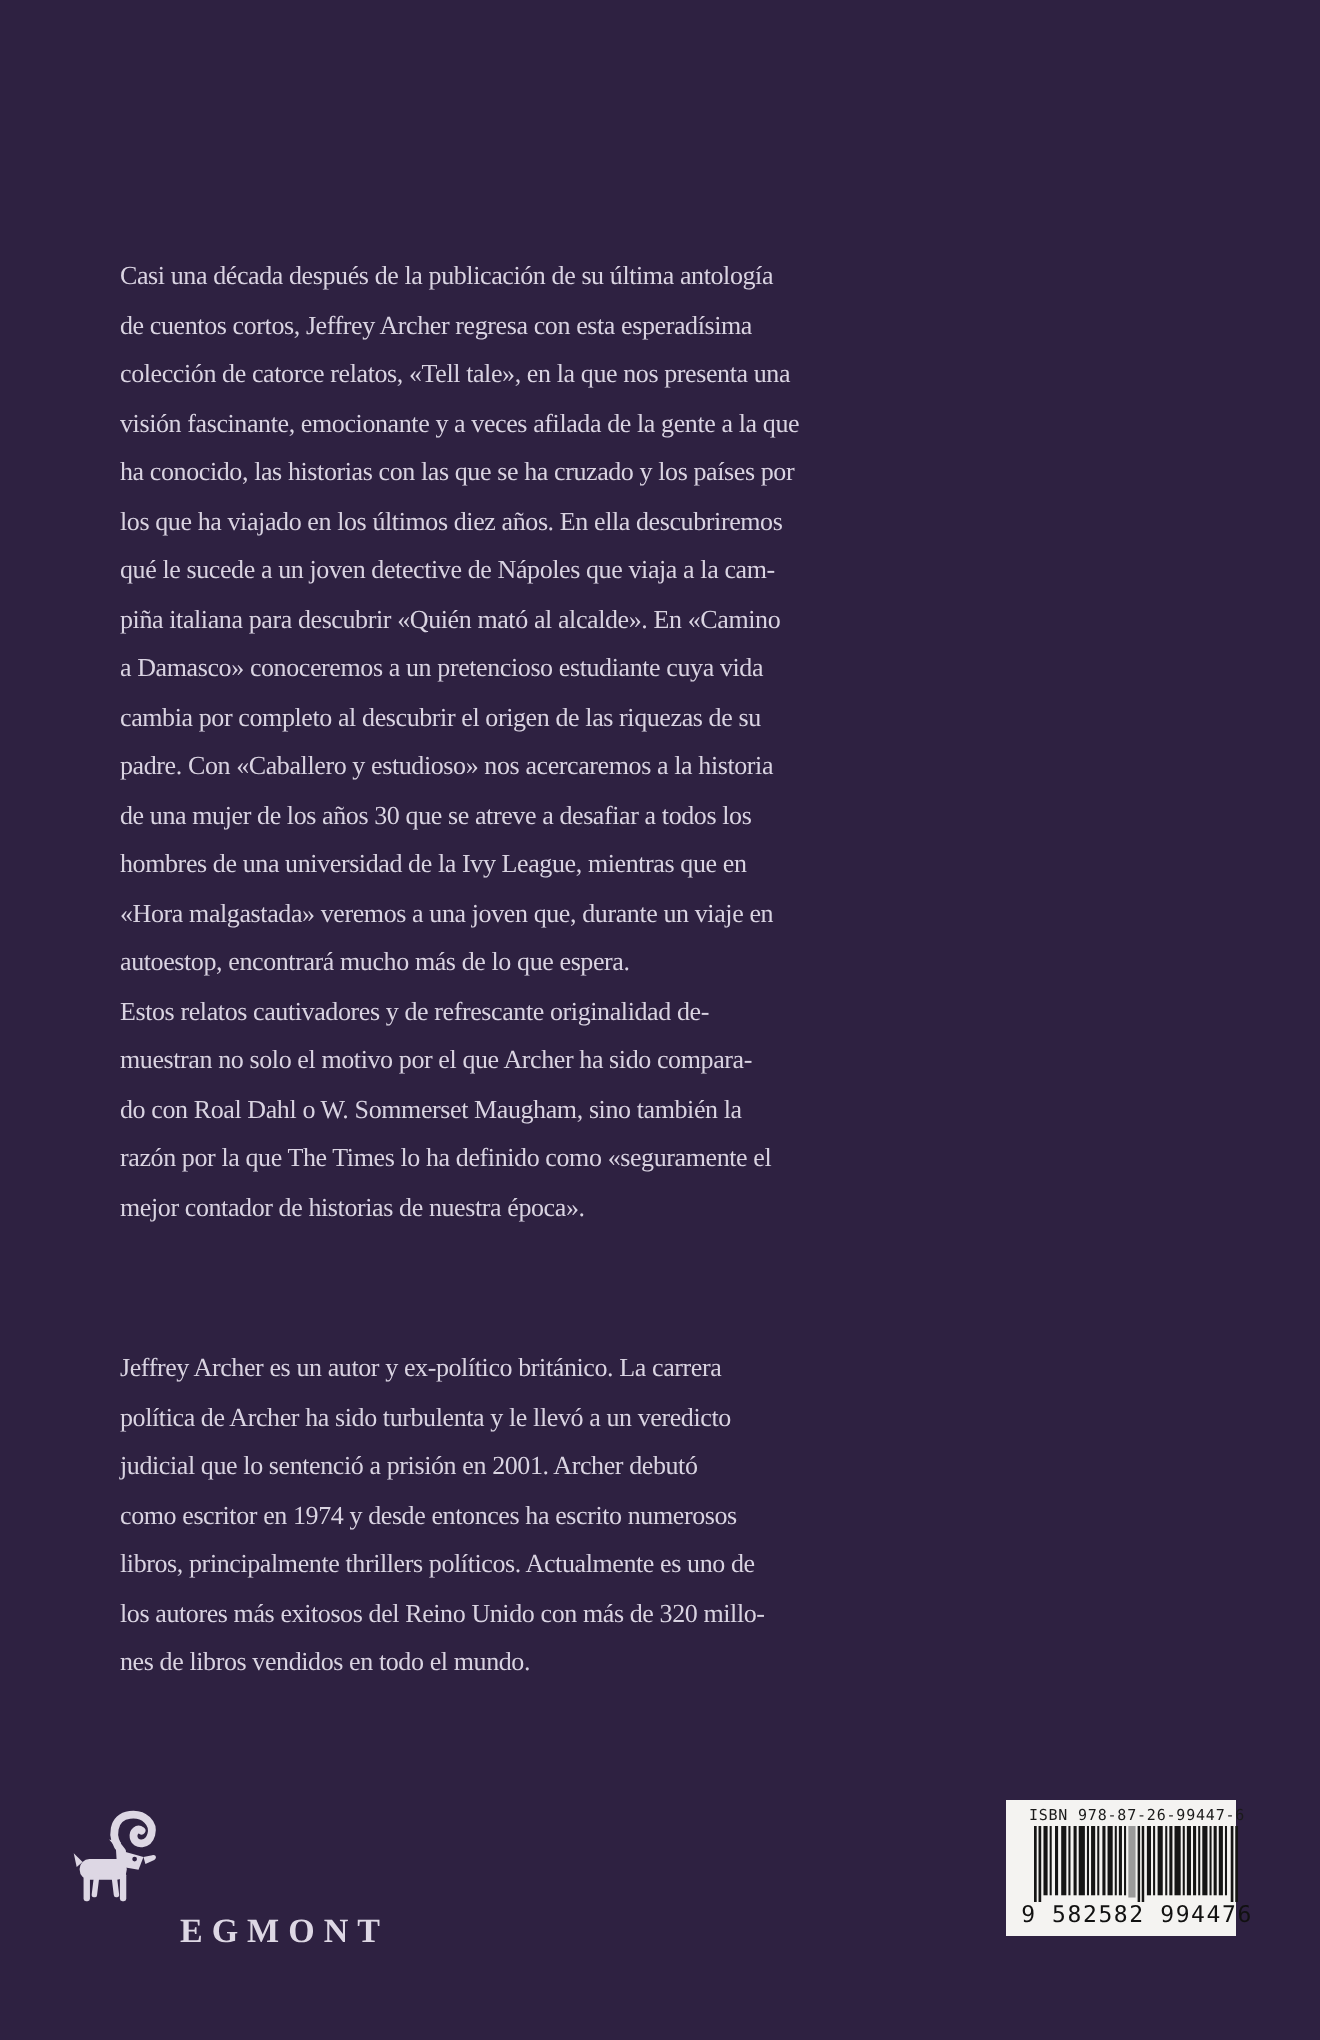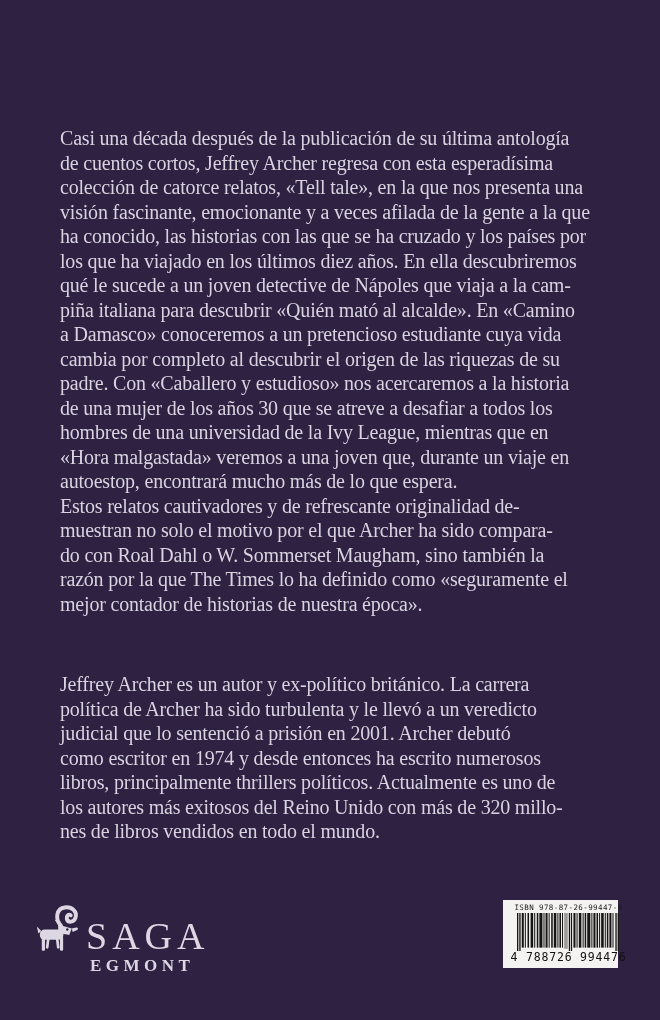--- a/index.html
+++ b/index.html
@@ -12,21 +12,21 @@
   .cover {
     position: relative;
     width: 660px; height: 1020px;
     background: #2e2141;
   }
   .blurb, .bio {
     position: absolute;
     left: 60px;
     width: 562px;
     color: #d9d3e1;
-    font-size: 20px;
+    font-size: 13px;
     line-height: 24.5px;
     letter-spacing: -0.2px;
     white-space: pre;
   }
   .blurb { top: 126px; }
   .bio   { top: 672px; }
 
   
   .publisher {
     position: absolute;
@@ -133,21 +133,20 @@
         <path d="M53,41 l-8,-9 l12,3 z"></path>
         <rect x="15" y="52" width="48" height="21" rx="10"></rect>
         <path d="M18,55 l-9,-9 l3,14 z"></path>
         <rect x="19" y="66" width="6.5" height="29" rx="2.5"></rect>
         <rect x="30" y="66" width="5.5" height="25" rx="2.5" transform="rotate(7 32 66)"></rect>
         <rect x="47" y="66" width="5.5" height="25" rx="2.5" transform="rotate(-7 50 66)"></rect>
         <rect x="56" y="66" width="6.5" height="29" rx="2.5"></rect>
       </g>
       <circle cx="71" cy="52" r="2.4" fill="#2e2141"></circle>
     </svg>
-    <div class="saga-wordmark">SAGA</div>
     <div class="egmont-label">EGMONT</div>
   </div>
 
   <div class="barcode">
     <div class="isbn-label">ISBN 978-87-26-99447-6</div>
     <svg class="bars" viewBox="0 0 100 34" preserveAspectRatio="none" xmlns="http://www.w3.org/2000/svg">
       <g fill="#151515">
         <rect x="0" y="0" width="1.3" height="34"></rect>
         <rect x="2.2" y="0" width="1.3" height="34"></rect>
         <rect x="4.6" y="0" width="2" height="31"></rect>
@@ -180,16 +179,16 @@
         <rect x="81.7" y="0" width="2.5" height="31"></rect>
         <rect x="85.2" y="0" width="1" height="31"></rect>
         <rect x="87.2" y="0" width="1.5" height="31"></rect>
         <rect x="89.7" y="0" width="2" height="31"></rect>
         <rect x="92.7" y="0" width="1" height="31"></rect>
         <rect x="95.5" y="0" width="1.3" height="34"></rect>
         <rect x="97.7" y="0" width="1.3" height="34"></rect>
       </g>
       <rect x="45.8" y="0" width="3.5" height="32" fill="#9a9a9a"></rect>
     </svg>
-    <div class="ean-digits">4 788726 994476</div>
+    <div class="ean-digits">9 582582 994476</div>
   </div>
 
 </div>
 
 </body></html>

